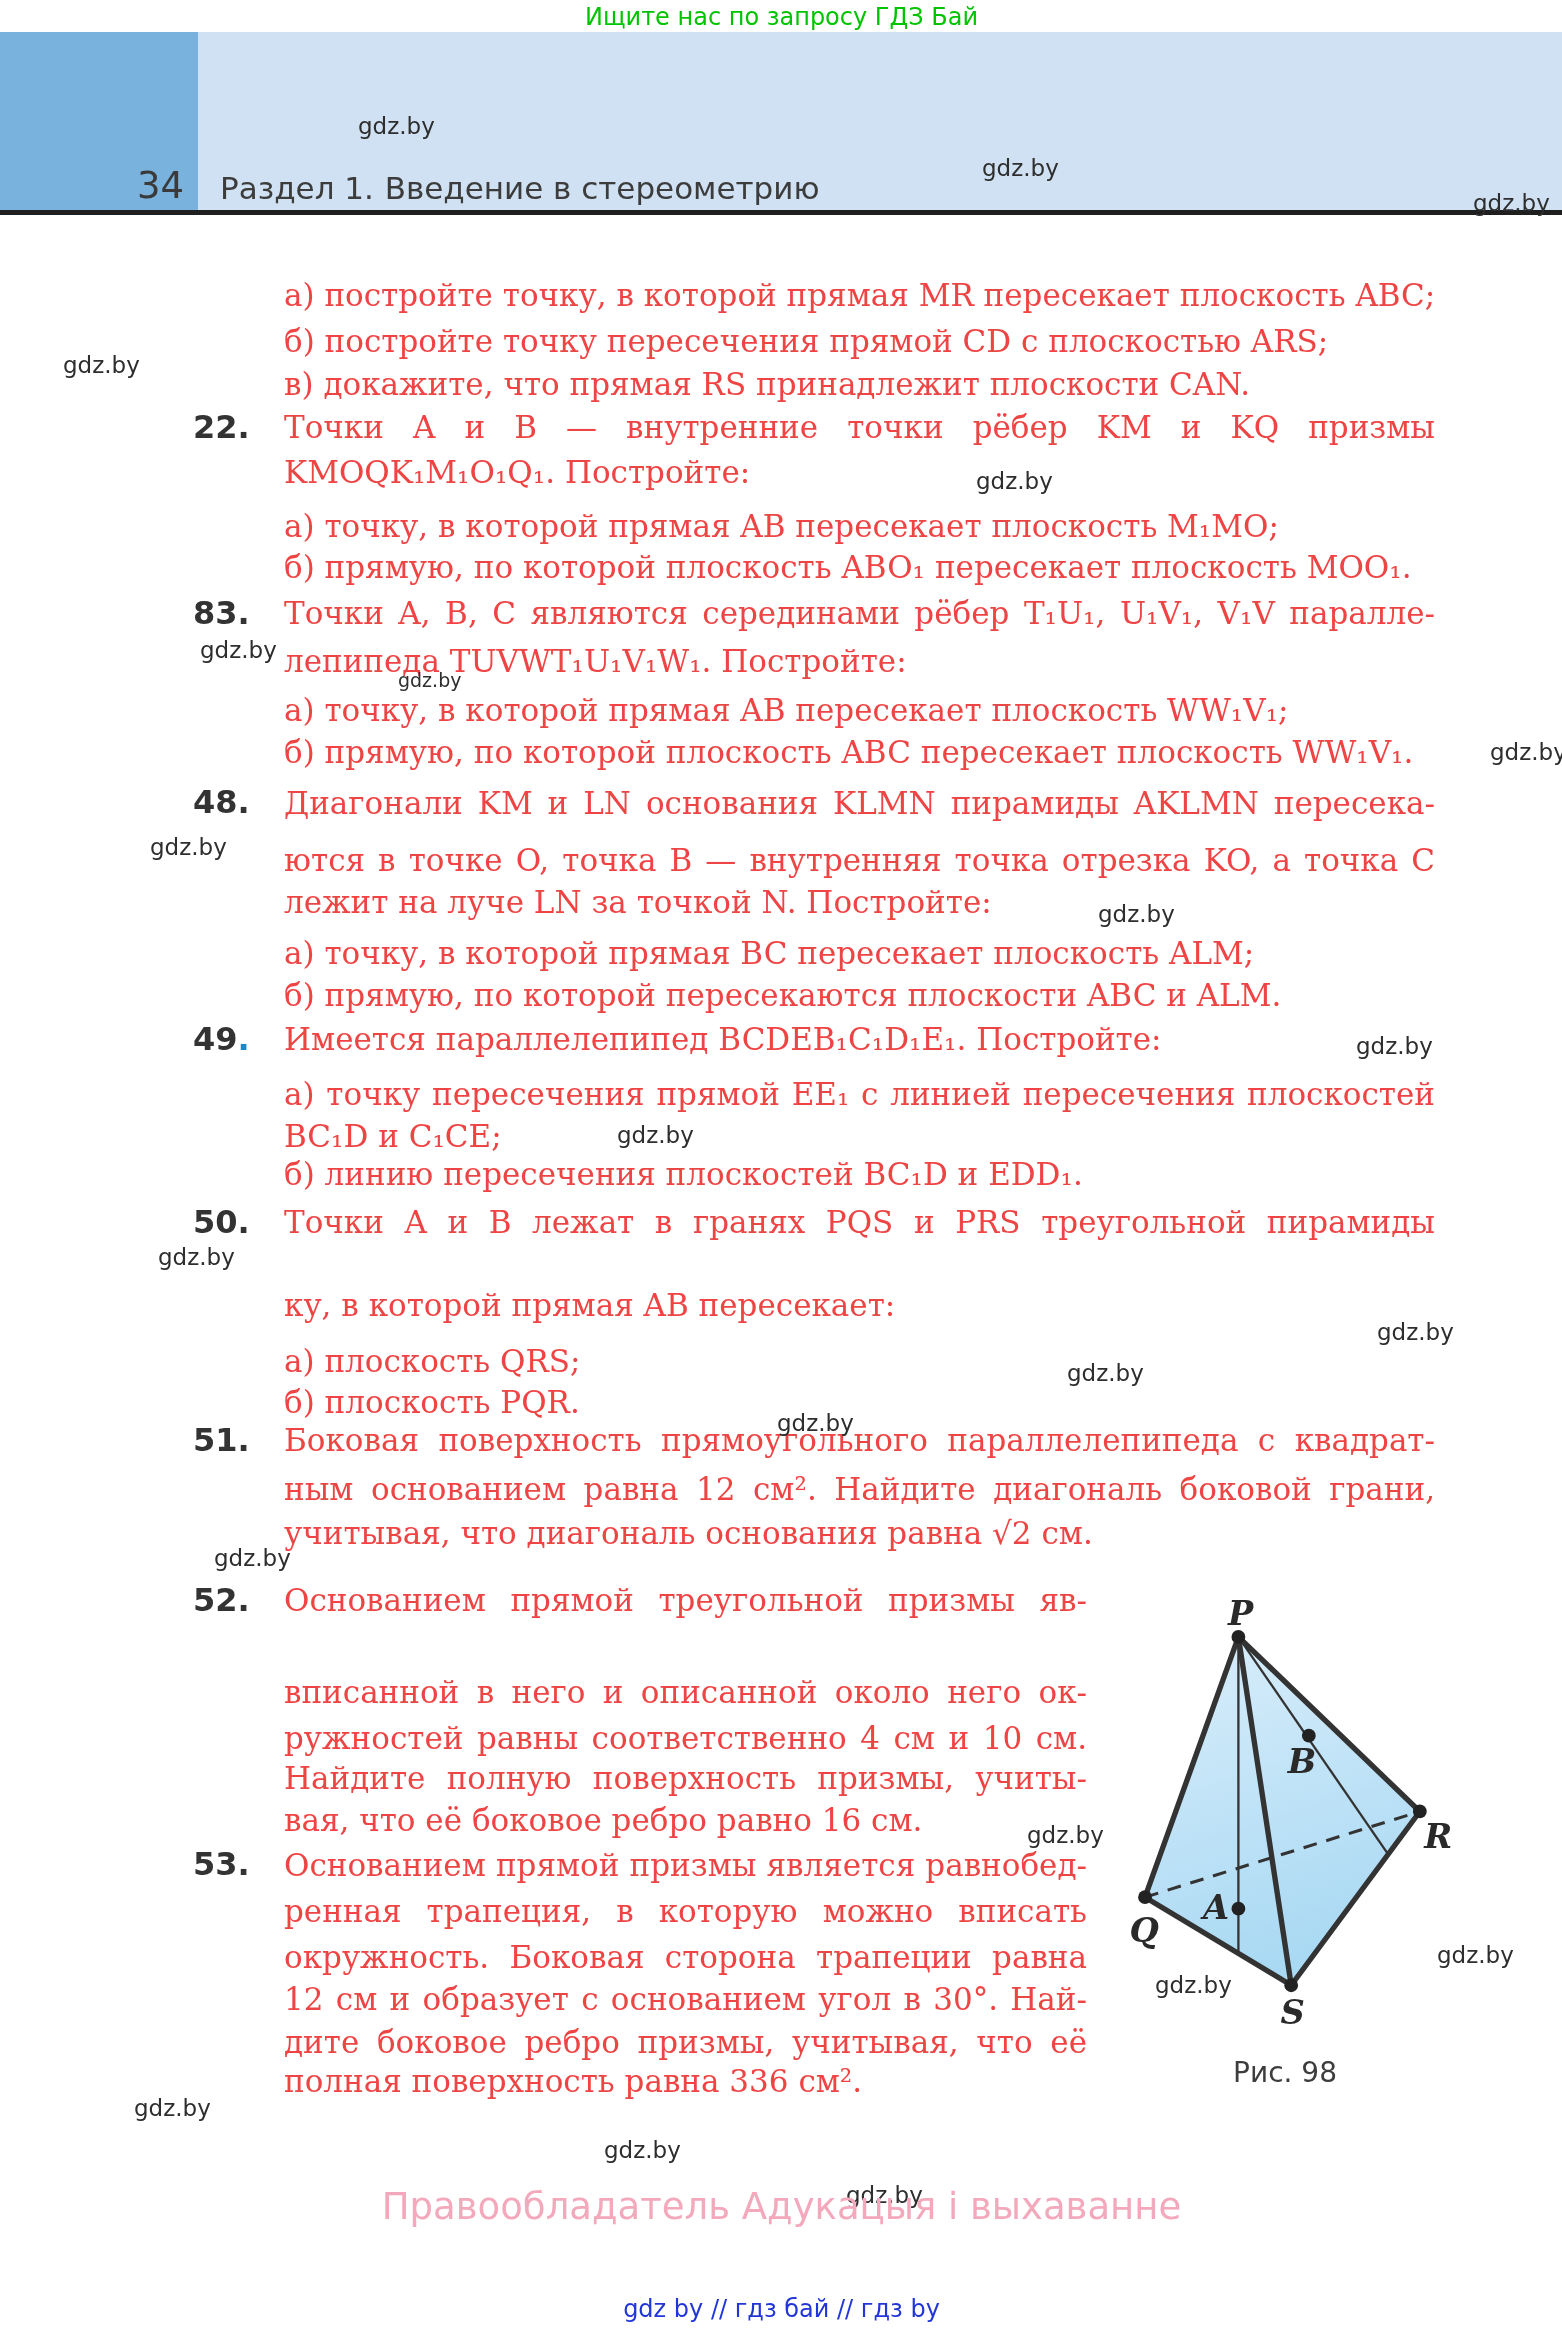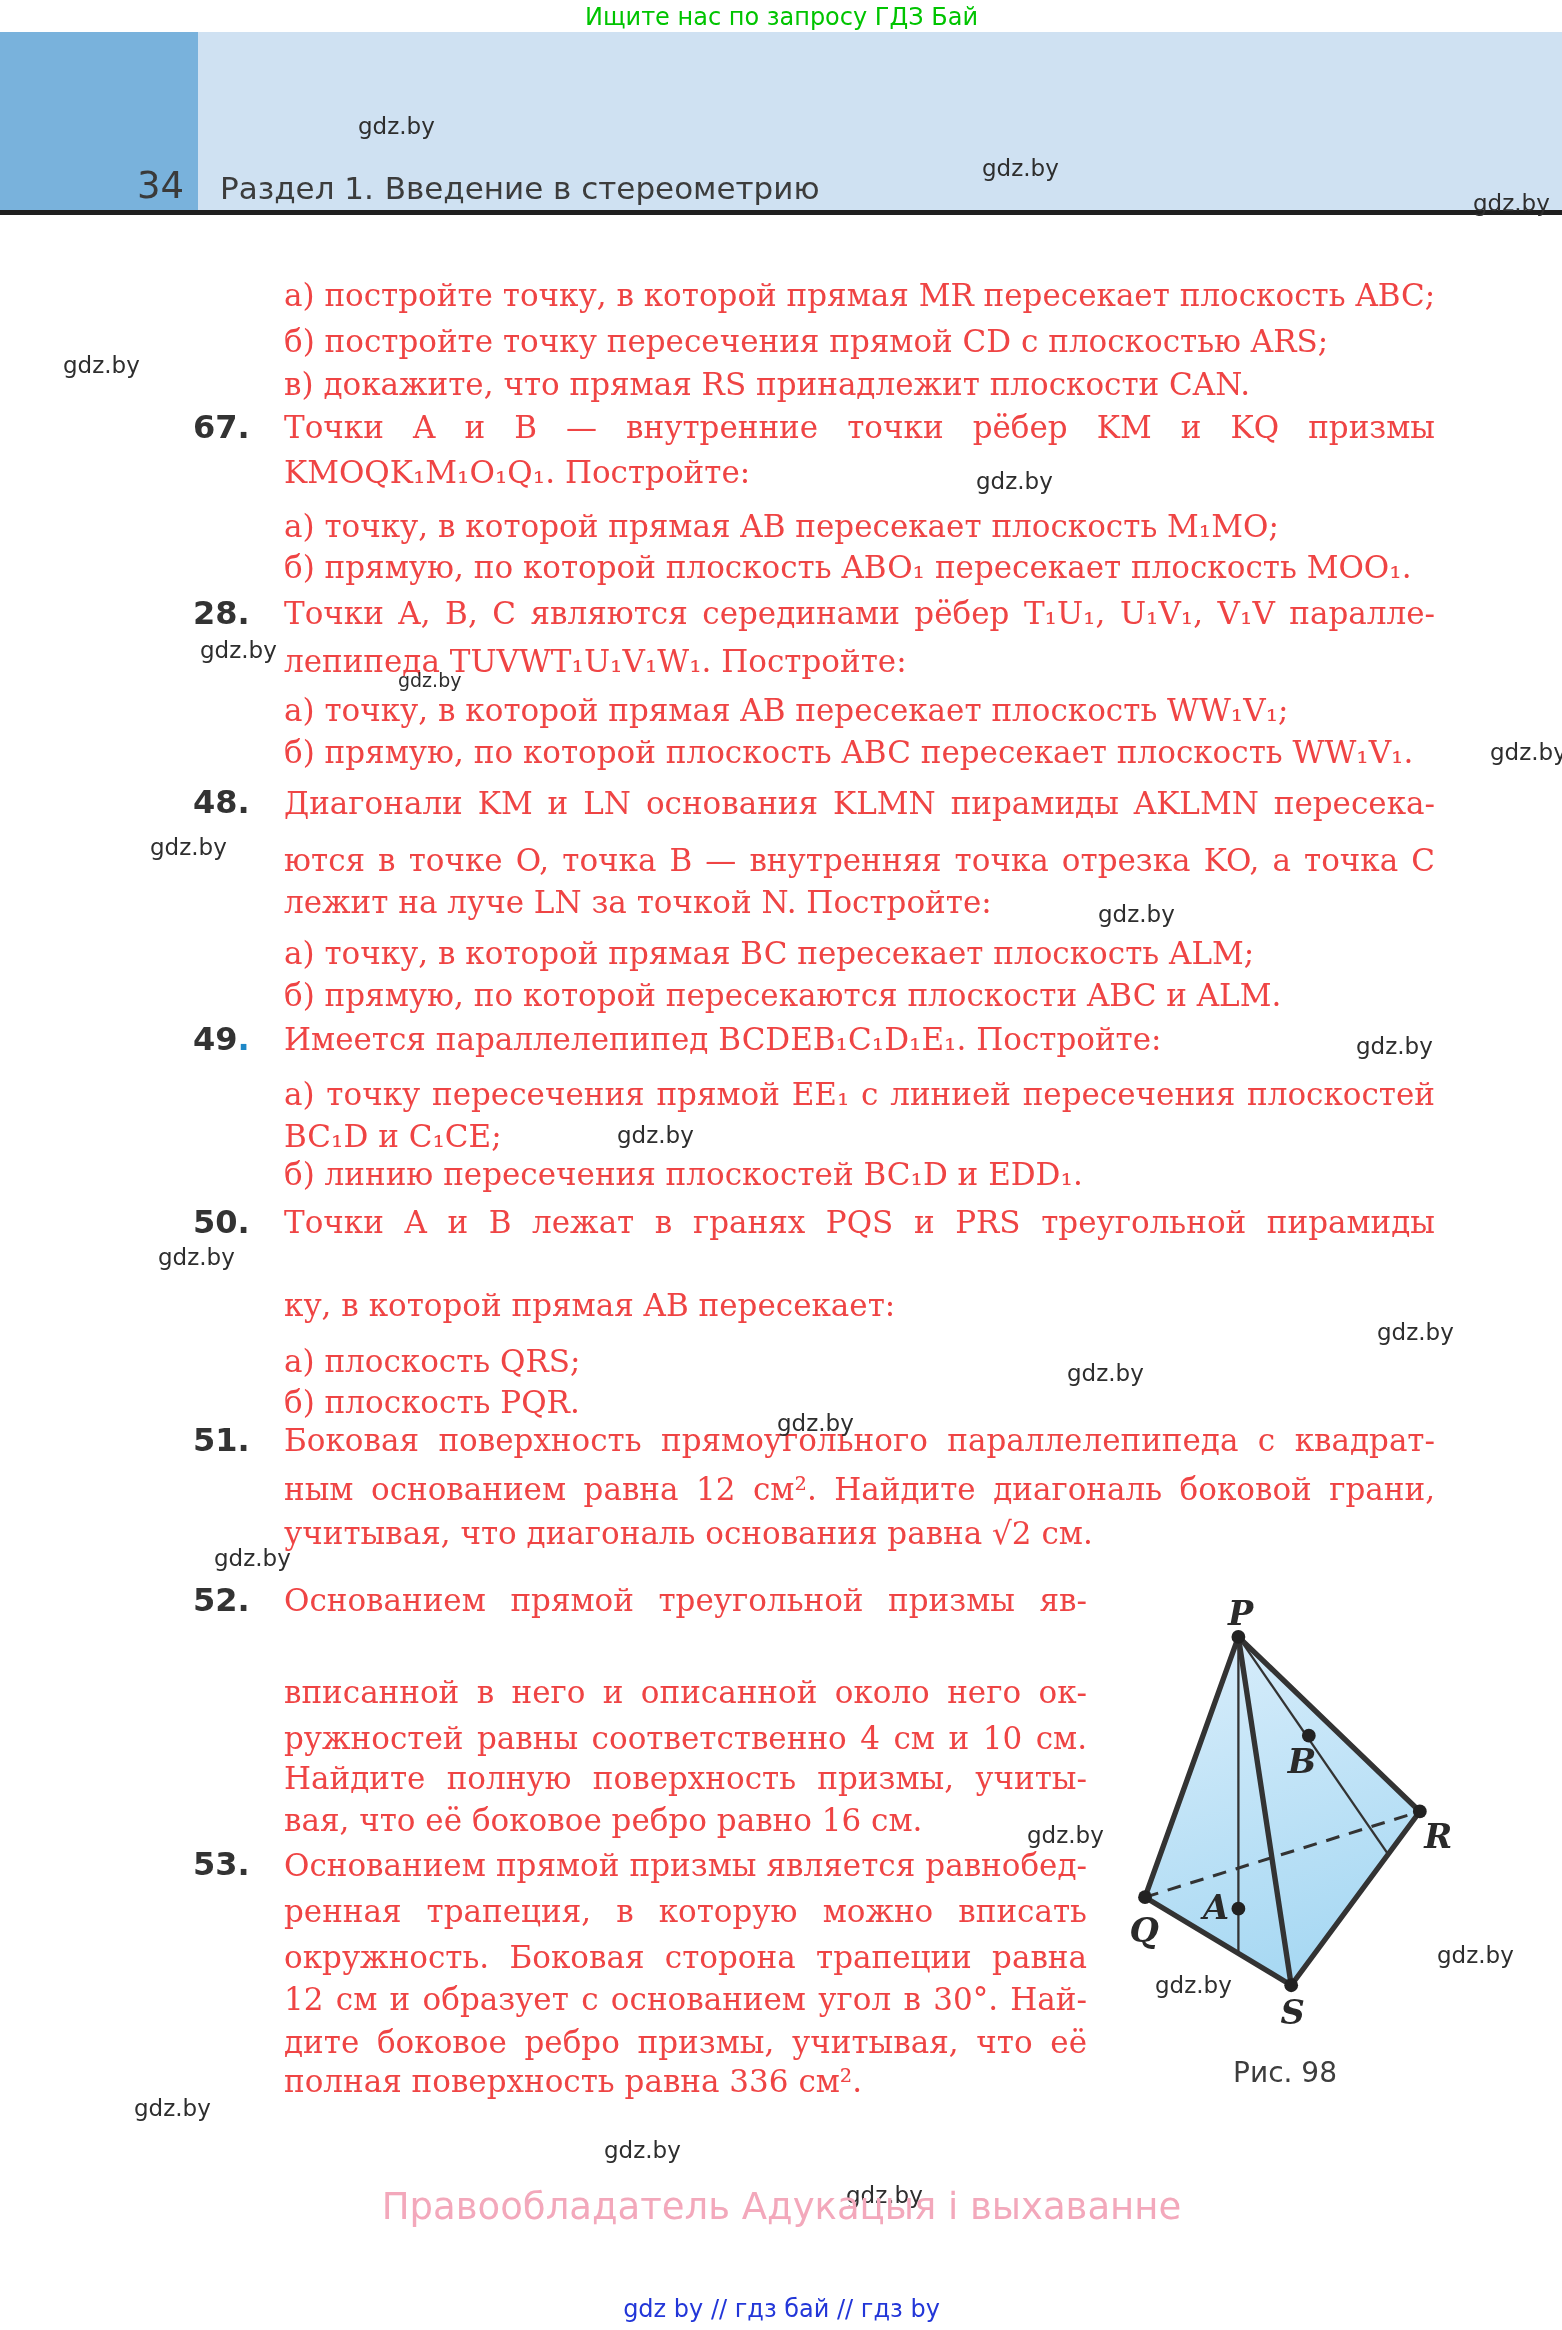--- a/index.html
+++ b/index.html
@@ -101,27 +101,27 @@
   <div class="band-rule"></div>
   <div class="page-num">34</div>
   <div class="section">
     <span class="sec-label">Раздел 1.</span><span>Введение в стереометрию</span>
   </div>
 
   <div class="ln" style="top:277px">а) постройте точку, в которой прямая MR пересекает плоскость ABC;</div>
   <div class="ln" style="top:323px">б) постройте точку пересечения прямой CD с плоскостью ARS;</div>
   <div class="ln" style="top:366px">в) докажите, что прямая RS принадлежит плоскости CAN.</div>
 
-  <div class="pnum" style="top:408px"><span>67</span><span>.</span></div>
+  <div class="pnum" style="top:408px"><span>22</span><span>.</span></div>
   <div class="ln jst" style="top:409px">Точки A и B — внутренние точки рёбер KM и KQ призмы</div>
   <div class="ln" style="top:454px">KMOQK₁M₁O₁Q₁. Постройте:</div>
   <div class="ln" style="top:508px">а) точку, в которой прямая AB пересекает плоскость M₁MO;</div>
   <div class="ln" style="top:549px">б) прямую, по которой плоскость ABO₁ пересекает плоскость MOO₁.</div>
 
-  <div class="pnum" style="top:594px"><span>28</span><span>.</span></div>
+  <div class="pnum" style="top:594px"><span>83</span><span>.</span></div>
   <div class="ln jst" style="top:595px">Точки A, B, C являются серединами рёбер T₁U₁, U₁V₁, V₁V паралле-</div>
   <div class="ln" style="top:643px">лепипеда TUVWT₁U₁V₁W₁. Постройте:</div>
   <div class="ln" style="top:692px">а) точку, в которой прямая AB пересекает плоскость WW₁V₁;</div>
   <div class="ln" style="top:734px">б) прямую, по которой плоскость ABC пересекает плоскость WW₁V₁.</div>
 
   <div class="pnum" style="top:783px"><span>48</span><span>.</span></div>
   <div class="ln jst" style="top:785px">Диагонали KM и LN основания KLMN пирамиды AKLMN пересека-</div>
   <div class="ln jst" style="top:842px">ются в точке O, точка B — внутренняя точка отрезка KO, а точка C</div>
   <div class="ln" style="top:884px">лежит на луче LN за точкой N. Постройте:</div>
   <div class="ln" style="top:935px">а) точку, в которой прямая BC пересекает плоскость ALM;</div>

